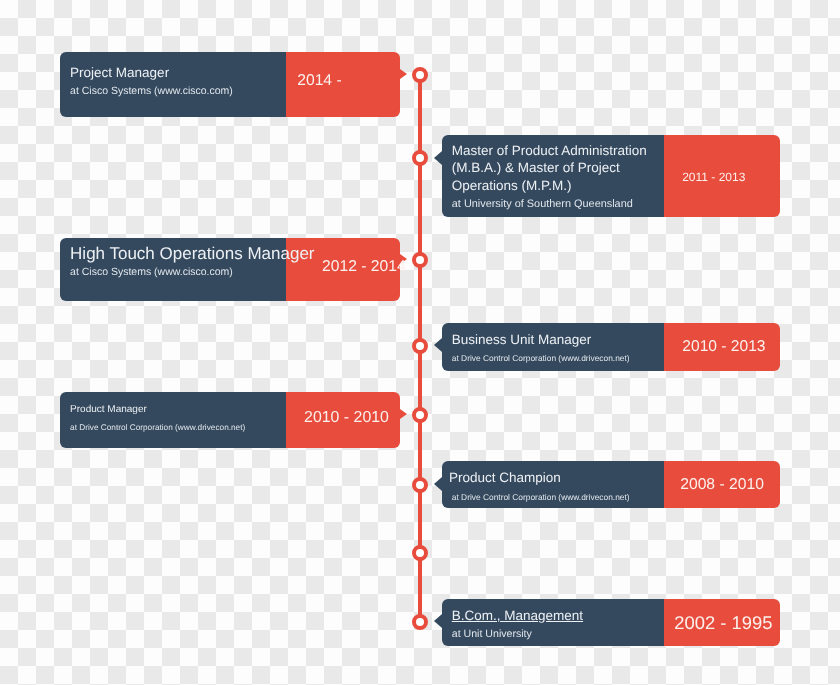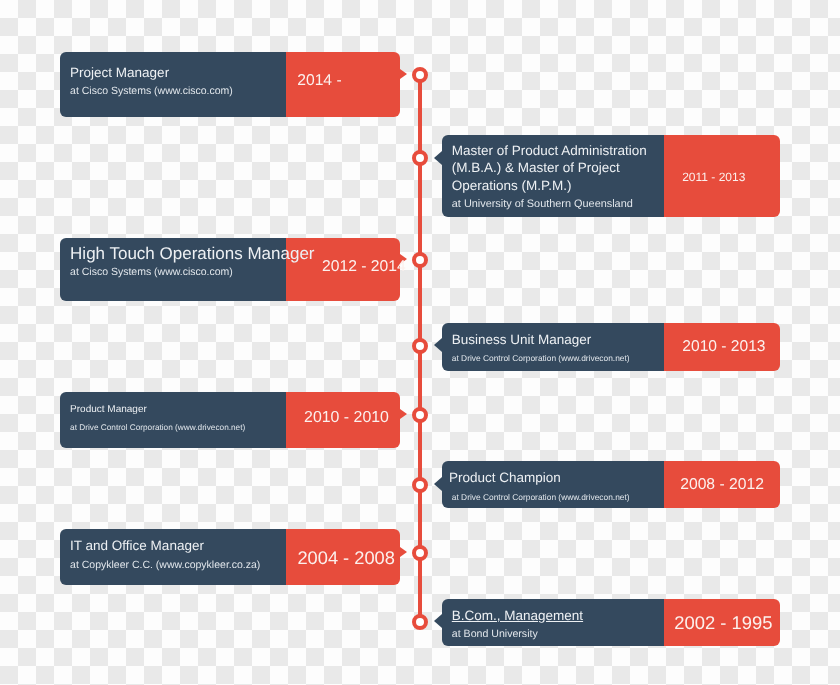--- a/index.html
+++ b/index.html
@@ -87,34 +87,26 @@
     <div class="sub" style="left:9.90px;top:35.54px;font-size:8.25px;">at Drive Control Corporation (www.drivecon.net)</div>
     <div class="period" style="left:243.90px;top:25.28px;font-size:15.9px;">2010 - 2010</div>
 </div>
 <div class="node" style="left:412.00px;top:407.20px;"></div>
 <div class="card" style="left:441.90px;top:460.50px;width:338.10px;height:47.80px;">
   <div class="tail tail-right" style="left:-8.30px;top:16.80px;"></div>
   <div class="panel" style="left:0;width:222.60px;"></div>
   <div class="chip" style="left:222.60px;width:115.50px;"></div>
     <div class="title" style="left:7px;top:16.52px;font-size:13.5px;">Product Champion</div>
     <div class="sub" style="left:9.90px;top:36.19px;font-size:8.4px;">at Drive Control Corporation (www.drivecon.net)</div>
-    <div class="period" style="left:238.30px;top:23.55px;font-size:15.7px;">2008 - 2012</div>
+    <div class="period" style="left:238.30px;top:23.55px;font-size:15.7px;">2008 - 2010</div>
 </div>
 <div class="node" style="left:412.00px;top:476.60px;"></div>
-<div class="card" style="left:60.20px;top:529.20px;width:339.80px;height:56.20px;">
-  <div class="tail tail-left" style="left:339.80px;top:17.40px;"></div>
-  <div class="panel" style="left:0;width:225.80px;"></div>
-  <div class="chip" style="left:225.80px;width:114.00px;"></div>
-    <div class="title" style="left:9.90px;top:15.92px;font-size:13.5px;">IT and Office Manager</div>
-    <div class="sub" style="left:9.90px;top:35.66px;font-size:10.5px;">at Copykleer C.C. (www.copykleer.co.za)</div>
-    <div class="period" style="left:237.20px;top:27.35px;font-size:18.3px;">2004 - 2008</div>
-</div>
 <div class="node" style="left:412.00px;top:544.50px;"></div>
 <div class="card" style="left:441.90px;top:598.80px;width:338.10px;height:47.70px;">
   <div class="tail tail-right" style="left:-8.30px;top:15.70px;"></div>
   <div class="panel" style="left:0;width:222.60px;"></div>
   <div class="chip" style="left:222.60px;width:115.50px;"></div>
     <div class="title" style="left:9.90px;top:16.02px;font-size:13.5px;text-decoration:underline;">B.Com., Management</div>
-    <div class="sub" style="left:9.90px;top:35.02px;font-size:10.6px;">at Bond University</div>
+    <div class="sub" style="left:9.90px;top:35.02px;font-size:10.6px;">at Unit University</div>
     <div class="period" style="left:232.40px;top:23.62px;font-size:18.4px;">2002 - 1995</div>
 </div>
 <div class="node" style="left:412.00px;top:613.80px;"></div>
 </div>
 
 </body></html>

